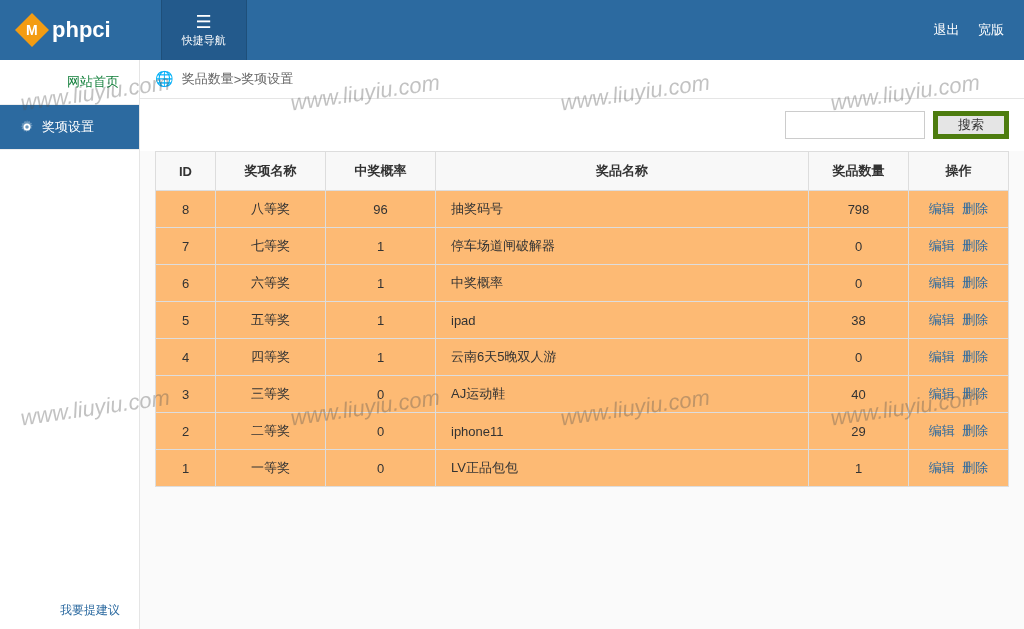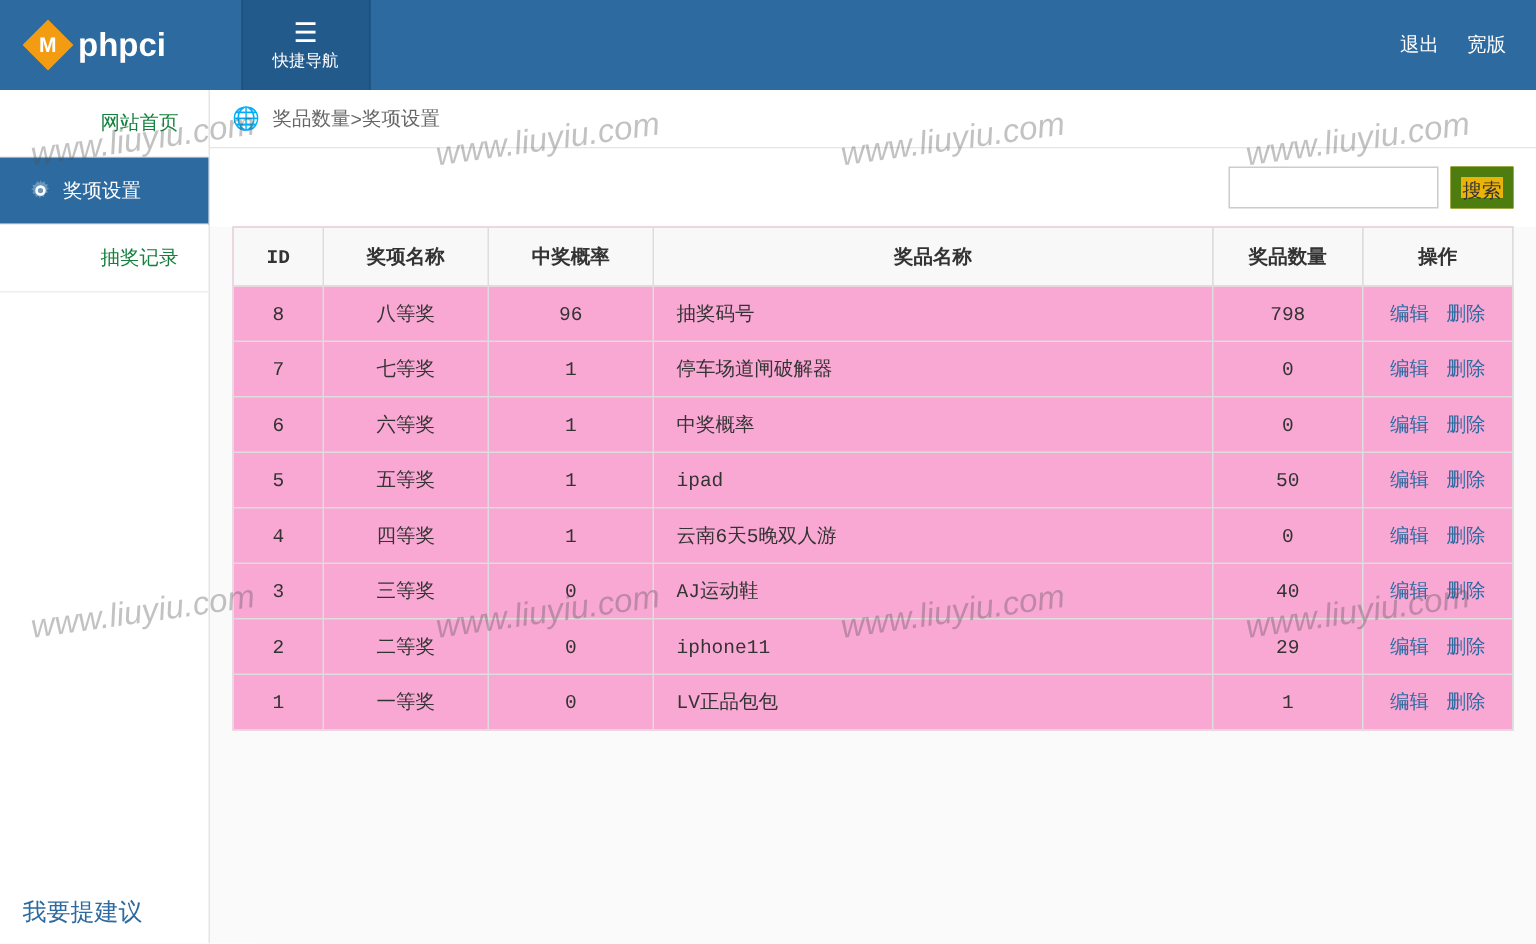--- a/index.html
+++ b/index.html
@@ -79,21 +79,21 @@
     }
     .gear-icon {
       display: inline-block;
       width: 14px; height: 14px;
       margin-right: 8px;
     }
     .sidebar-footer {
       margin-top: auto;
       padding: 10px 15px;
     }
-    .sidebar-footer a { color: #2c6aa0; text-decoration: none; font-size: 16px; }
+    .sidebar-footer a { color: #2c6aa0; text-decoration: none; font-size: 12px; margin-left: 45px; }
     
     .main { flex: 1; padding: 0; background: #fafafa; }
     .breadcrumb {
       padding: 10px 15px;
       border-bottom: 1px solid #e5e5e5;
       background: #fff;
       display: flex;
       align-items: center;
       font-size: 13px;
       color: #666;
@@ -109,35 +109,34 @@
     }
     .search-input {
       width: 140px;
       height: 28px;
       border: 1px solid #ccc;
       padding: 0 8px;
       font-size: 13px;
     }
     .search-btn {
       height: 28px;
-      padding: 0 1px;
-      border: 7px solid #4d7c0f;
-      background: #eab308;
+      padding: 0 20px;
+      border: 5px solid #4d7c0f;
+      background: #e5e5e5;
       cursor: pointer;
       font-size: 13px;
       color: #333;
       font-family: inherit;
     }
     
     .data-table {
       width: calc(100% - 30px);
       margin: 0 15px;
       border-collapse: collapse;
-      background: #f9a8d4;
-      font-family: Liberation Mono, monospace;
+      background: #fdba74;
     }
     .data-table th {
       border: 1px solid #ddd;
       padding: 10px 8px;
       background: #f8f8f8;
       font-weight: bold;
       font-size: 13px;
       text-align: center;
     }
     .data-table td {
@@ -193,23 +192,20 @@
       <span>网站首页</span>
     </div>
     <div class="sidebar-item active">
       <span class="gear-icon">
         <svg viewBox="0 0 16 16" fill="#fff">
             <path d="M8 4a4 4 0 100 8 4 4 0 000-8zm0 6a2 2 0 110-4 2 2 0 010 4z"></path>
             <path d="M8 0l1 2 2-1 .5 2.2 2.2.3-1 2 2 1-2 1 1 2-2.2.3L10.5 13l-2-1-1 2-1-2-2 1-.5-2.2L1.8 10l1-2-2-1 2-1-1-2 2.2-.3L5.5 1l2 1z" opacity="0.3"></path>
           </svg>
       </span>
       <span>奖项设置</span>
-    </div>
-    <div class="sidebar-item">
-      <span>抽奖记录</span>
     </div>
     <div class="sidebar-footer">
       <a href="#">我要提建议</a>
     </div>
   </div>
 
   <div class="main">
     <div class="breadcrumb">
       <span class="globe-icon">🌐</span>
       <span>奖品数量</span>
@@ -256,21 +252,21 @@
             <td>1</td>
             <td class="left">中奖概率</td>
             <td>0</td>
             <td><a class="action-link">编辑</a> <a class="action-link">删除</a></td>
           </tr>
           <tr>
             <td>5</td>
             <td>五等奖</td>
             <td>1</td>
             <td class="left">ipad</td>
-            <td>50</td>
+            <td>38</td>
             <td><a class="action-link">编辑</a> <a class="action-link">删除</a></td>
           </tr>
           <tr>
             <td>4</td>
             <td>四等奖</td>
             <td>1</td>
             <td class="left">云南6天5晚双人游</td>
             <td>0</td>
             <td><a class="action-link">编辑</a> <a class="action-link">删除</a></td>
           </tr>

